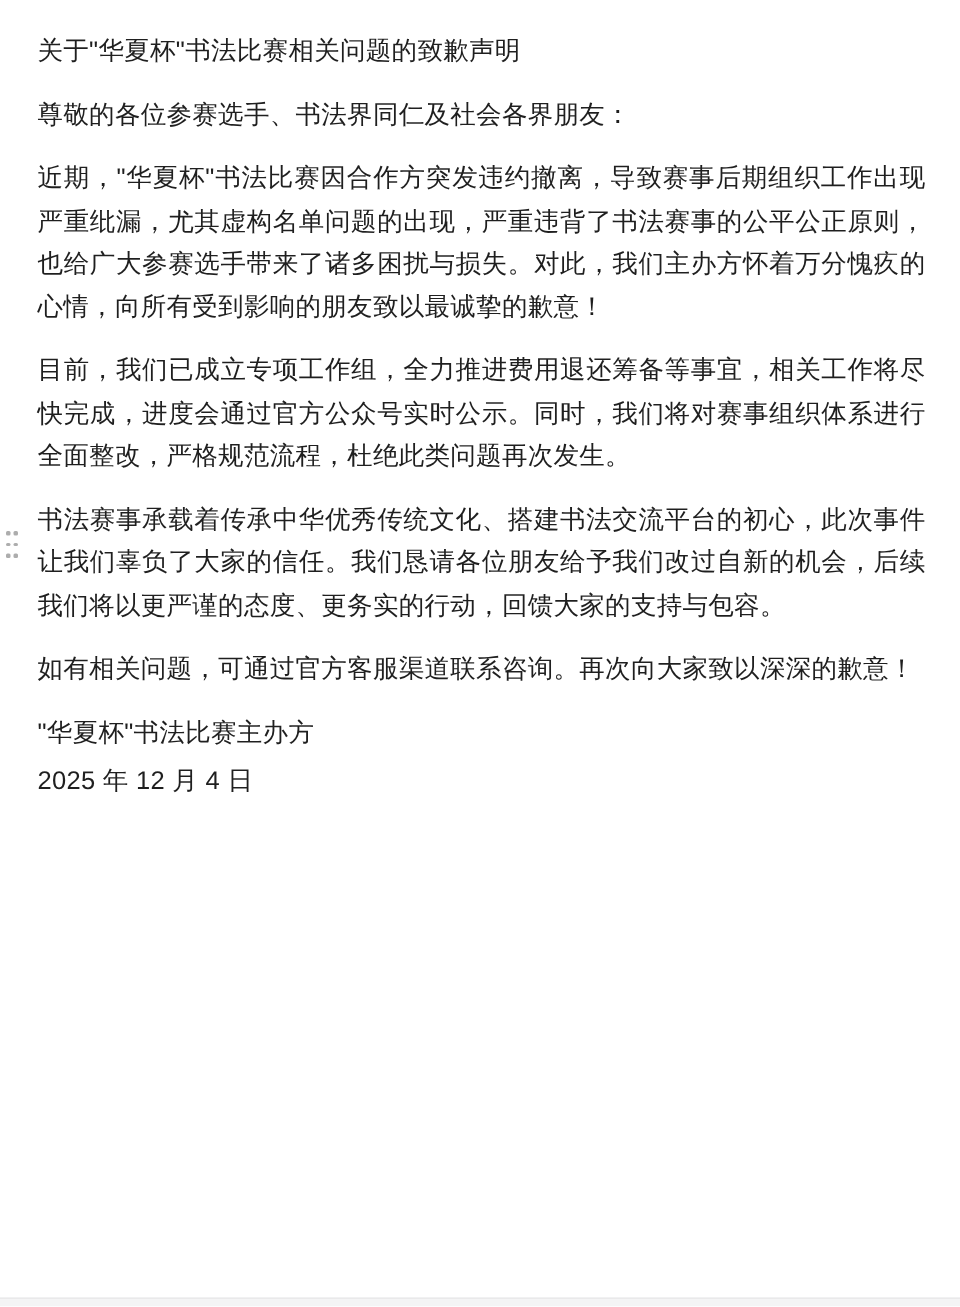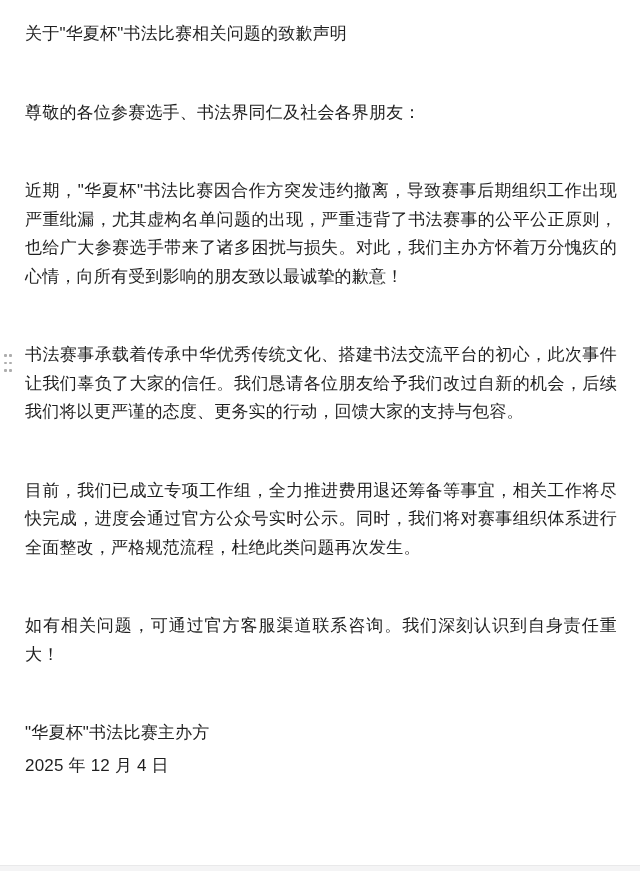--- a/index.html
+++ b/index.html
@@ -19,21 +19,21 @@
     padding: 20px 23px 0 25px;
     color: #1f1f1f;
   }
   .content p {
     font-size: 17px;
     line-height: 28.5px;
     text-align: justify;
     letter-spacing: 0.2px;
     color: #1f1f1f;
   }
-  .content p + p { margin-top: 50px; }
+  .content p + p { margin-top: 14px; }
   .content p.date-line { margin-top: 4px; }
   
   .drag-handle {
     position: absolute;
     left: 3px;
     top: 352px;
     width: 10px;
     height: 22px;
     display: grid;
     grid-template-columns: repeat(2, 1fr);
@@ -60,23 +60,23 @@
   }
 </style>
 </head>
 <body>
 
 <div class="page">
   <div class="content">
     <p>关于"华夏杯"书法比赛相关问题的致歉声明</p>
     <p>尊敬的各位参赛选手、书法界同仁及社会各界朋友：</p>
     <p>近期，"华夏杯"书法比赛因合作方突发违约撤离，导致赛事后期组织工作出现严重纰漏，尤其虚构名单问题的出现，严重违背了书法赛事的公平公正原则，也给广大参赛选手带来了诸多困扰与损失。对此，我们主办方怀着万分愧疚的心情，向所有受到影响的朋友致以最诚挚的歉意！</p>
+    <p>目前，我们已成立专项工作组，全力推进费用退还筹备等事宜，相关工作将尽快完成，进度会通过官方公众号实时公示。同时，我们将对赛事组织体系进行全面整改，严格规范流程，杜绝此类问题再次发生。</p>
     <p>书法赛事承载着传承中华优秀传统文化、搭建书法交流平台的初心，此次事件让我们辜负了大家的信任。我们恳请各位朋友给予我们改过自新的机会，后续我们将以更严谨的态度、更务实的行动，回馈大家的支持与包容。</p>
-    <p>目前，我们已成立专项工作组，全力推进费用退还筹备等事宜，相关工作将尽快完成，进度会通过官方公众号实时公示。同时，我们将对赛事组织体系进行全面整改，严格规范流程，杜绝此类问题再次发生。</p>
-    <p>如有相关问题，可通过官方客服渠道联系咨询。我们深刻认识到自身责任重大！</p>
+    <p>如有相关问题，可通过官方客服渠道联系咨询。再次向大家致以深深的歉意！</p>
     <p>"华夏杯"书法比赛主办方</p>
     <p class="date-line">2025 年 12 月 4 日</p>
   </div>
 
   <div class="drag-handle">
     <i></i>
       <i></i>
     <i></i>
       <i></i>
     <i></i>

